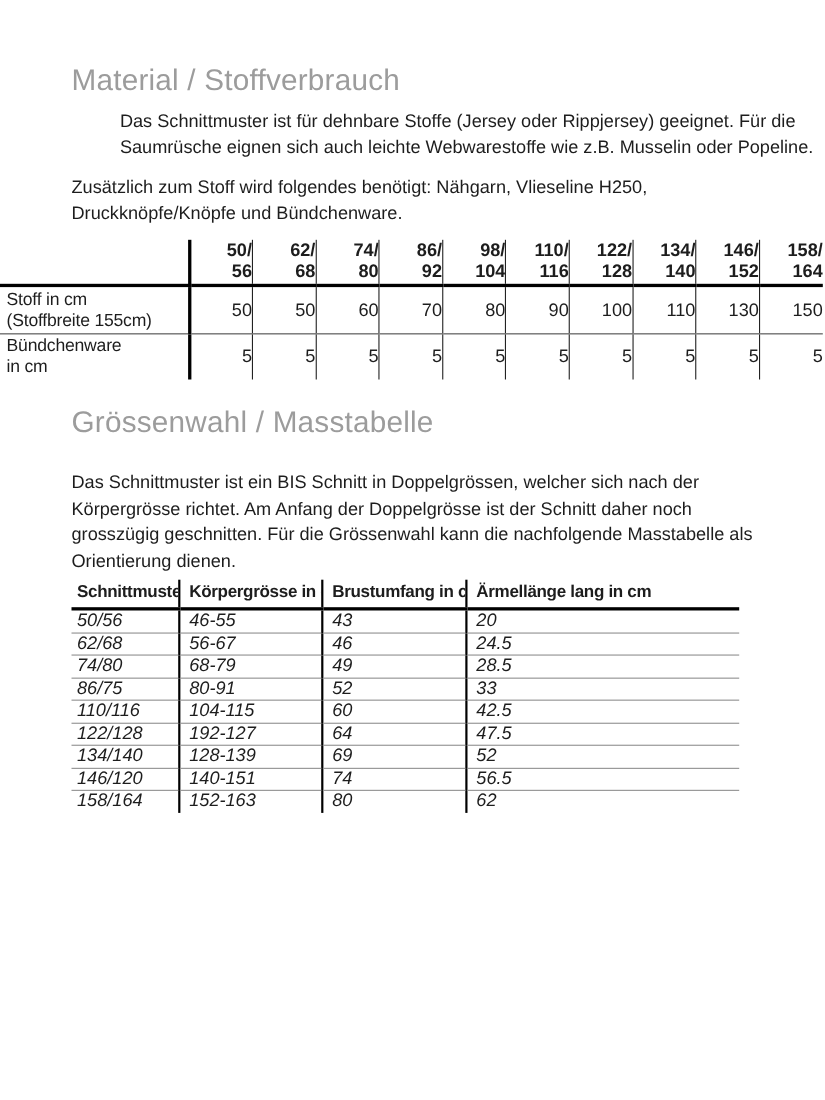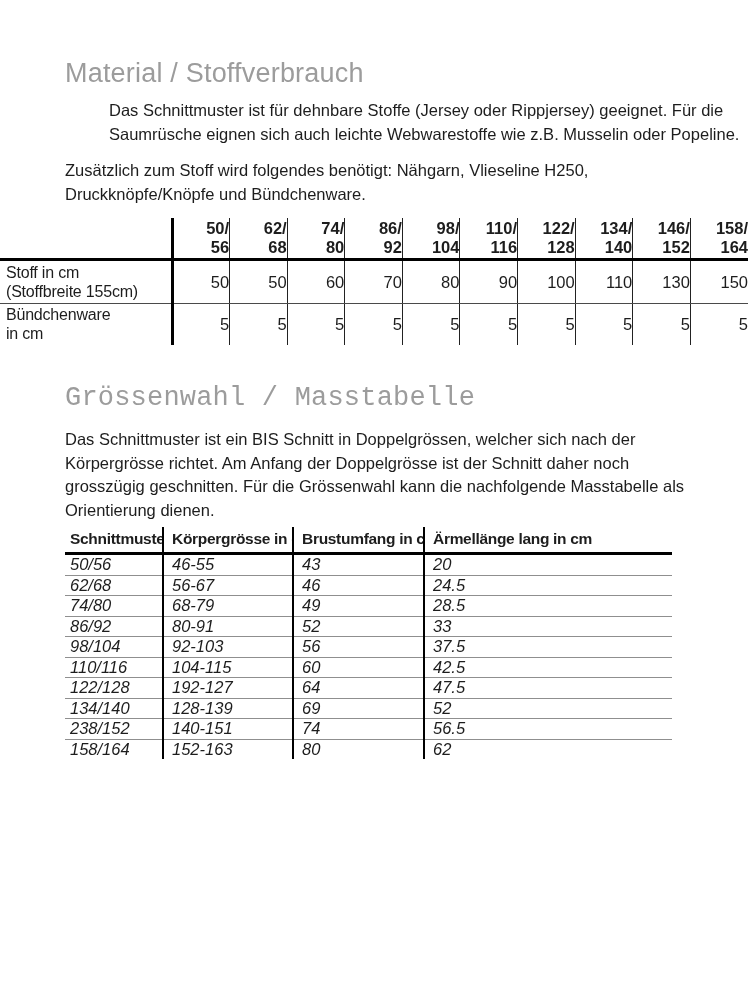--- a/index.html
+++ b/index.html
@@ -16,21 +16,21 @@
     position: absolute;
     left: 65px;
     margin: 0;
     font-size: 27px;
     font-weight: 300;
     color: #9c9c9c;
     letter-spacing: 0.2px;
     white-space: nowrap;
   }
   #h1-material { top: 58px; }
-  #h1-sizes    { top: 383px; font-family: Liberation Mono, monospace; }
+  #h1-sizes    { top: 369px; }
 
   p.para {
     position: absolute;
     left: 65px;
     margin: 0;
     width: 660px;
     font-size: 16.5px;
     line-height: 23.5px;
     color: #1d1d1d;
     white-space: pre-line;
@@ -233,51 +233,45 @@
           <td>46</td>
           <td>24.5</td>
         </tr>
         <tr>
           <td>74/80</td>
           <td>68-79</td>
           <td>49</td>
           <td>28.5</td>
         </tr>
         <tr>
-          <td>86/92</td>
+          <td>86/75</td>
           <td>80-91</td>
           <td>52</td>
           <td>33</td>
-        </tr>
-        <tr>
-          <td>98/104</td>
-          <td>92-103</td>
-          <td>56</td>
-          <td>37.5</td>
         </tr>
         <tr>
           <td>110/116</td>
           <td>104-115</td>
           <td>60</td>
           <td>42.5</td>
         </tr>
         <tr>
           <td>122/128</td>
           <td>192-127</td>
           <td>64</td>
           <td>47.5</td>
         </tr>
         <tr>
           <td>134/140</td>
           <td>128-139</td>
           <td>69</td>
           <td>52</td>
         </tr>
         <tr>
-          <td>238/152</td>
+          <td>146/120</td>
           <td>140-151</td>
           <td>74</td>
           <td>56.5</td>
         </tr>
         <tr>
           <td>158/164</td>
           <td>152-163</td>
           <td>80</td>
           <td>62</td>
         </tr>

